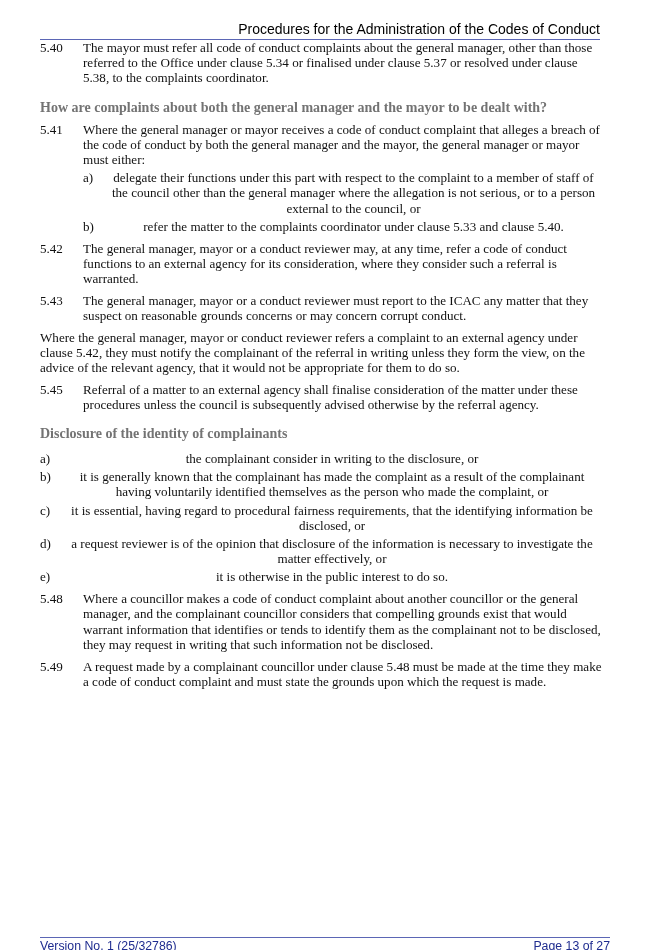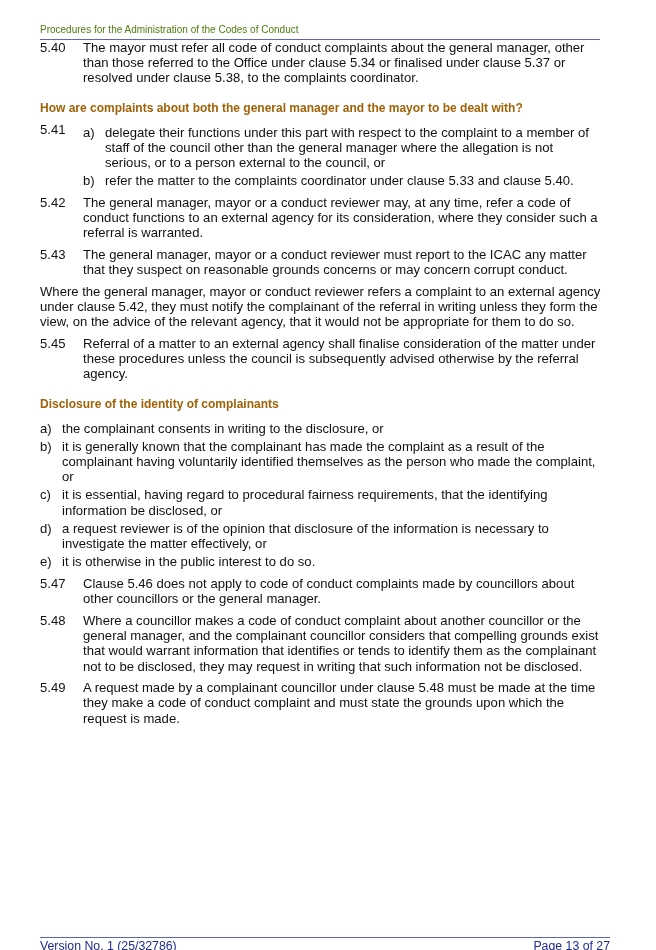--- a/index.html
+++ b/index.html
@@ -2,36 +2,36 @@
 <html><head>
 <meta charset="utf-8">
 <style>
   html, body { margin: 0; padding: 0; background: #ffffff; }
   body {
     width: 656px; height: 950px; position: relative; overflow: hidden;
     font-family: "Liberation Sans", sans-serif; color: #111;
   }
   .page-header {
     position: absolute; left: 40px; top: 22px; width: 560px;
-    font-size: 10px; color: #4d7c0f;
+    text-align: right; font-size: 14px; color: #000000;
     padding-bottom: 2px; border-bottom: 1px solid #5b66b5;
     line-height: 15px;
   }
   .content {
     position: absolute; left: 40px; top: 40px; width: 562px;
-    font-size: 13.1px; line-height: 15.2px;
+    font-size: 13.1px; line-height: 15.2px; font-family: Liberation Serif, serif;
   }
   .clause { display: flex; margin-bottom: 6.5px; }
   .clause .num { width: 43px; flex: 0 0 43px; }
   .clause .body { flex: 1; }
   .sub { display: flex; margin-top: 3px; }
   .sub .letter { width: 22px; flex: 0 0 22px; }
-  .sub .text { flex: 1; }
+  .sub .text { flex: 1; text-align: center; }
   h2.heading {
-    font-size: 12px; font-weight: bold; color: #a16207;
+    font-size: 14px; font-weight: bold; color: #737373;
     margin: 14px 0 6px 0; line-height: 16px;
   }
   .page-footer {
     position: absolute; left: 40px; top: 937px; width: 570px;
     border-top: 1px solid #5b66b5; font-size: 12.3px; color: #1f2c8f;
     display: flex; justify-content: space-between; padding-top: 1px; line-height: 14px;
   }
 </style>
 </head>
 <body>
@@ -44,20 +44,21 @@
 
   <div class="clause">
     <div class="num">5.40</div>
     <div class="body">The mayor must refer all code of conduct complaints about the general manager, other than those referred to the Office under clause 5.34 or finalised under clause 5.37 or resolved under clause 5.38, to the complaints coordinator.</div>
   </div>
 
   <h2 class="heading">How are complaints about both the general manager and the mayor to be dealt with?</h2>
   <div class="clause">
     <div class="num">5.41</div>
     <div class="body">
+      <div>Where the general manager or mayor receives a code of conduct complaint that alleges a breach of the code of conduct by both the general manager and the mayor, the general manager or mayor must either:</div>
       <div class="sub">
         <span class="letter">a)</span>
         <span class="text">delegate their functions under this part with respect to the complaint to a member of staff of the council other than the general manager where the allegation is not serious, or to a person external to the council, or</span>
       </div>
       <div class="sub">
         <span class="letter">b)</span>
         <span class="text">refer the matter to the complaints coordinator under clause 5.33 and clause 5.40.</span>
       </div>
     </div>
   </div>
@@ -76,45 +77,41 @@
   <div class="clause">
     <div class="num">5.45</div>
     <div class="body">Referral of a matter to an external agency shall finalise consideration of the matter under these procedures unless the council is subsequently advised otherwise by the referral agency.</div>
   </div>
 
   <h2 class="heading">Disclosure of the identity of complainants</h2>
   <div class="clause">
     <div class="body">
       <div class="sub">
         <span class="letter">a)</span>
-        <span class="text">the complainant consents in writing to the disclosure, or</span>
+        <span class="text">the complainant consider in writing to the disclosure, or</span>
       </div>
       <div class="sub">
         <span class="letter">b)</span>
         <span class="text">it is generally known that the complainant has made the complaint as a result of the complainant having voluntarily identified themselves as the person who made the complaint, or</span>
       </div>
       <div class="sub">
         <span class="letter">c)</span>
         <span class="text">it is essential, having regard to procedural fairness requirements, that the identifying information be disclosed, or</span>
       </div>
       <div class="sub">
         <span class="letter">d)</span>
         <span class="text">a request reviewer is of the opinion that disclosure of the information is necessary to investigate the matter effectively, or</span>
       </div>
       <div class="sub">
         <span class="letter">e)</span>
         <span class="text">it is otherwise in the public interest to do so.</span>
       </div>
     </div>
   </div>
   <div class="clause">
-    <div class="num">5.47</div>
-    <div class="body">Clause 5.46 does not apply to code of conduct complaints made by councillors about other councillors or the general manager.</div>
-  </div>
-  <div class="clause">
     <div class="num">5.48</div>
     <div class="body">Where a councillor makes a code of conduct complaint about another councillor or the general manager, and the complainant councillor considers that compelling grounds exist that would warrant information that identifies or tends to identify them as the complainant not to be disclosed, they may request in writing that such information not be disclosed.</div>
   </div>
   <div class="clause">
     <div class="num">5.49</div>
     <div class="body">A request made by a complainant councillor under clause 5.48 must be made at the time they make a code of conduct complaint and must state the grounds upon which the request is made.</div>
   </div>
 </div>
 
 <div class="page-footer">

